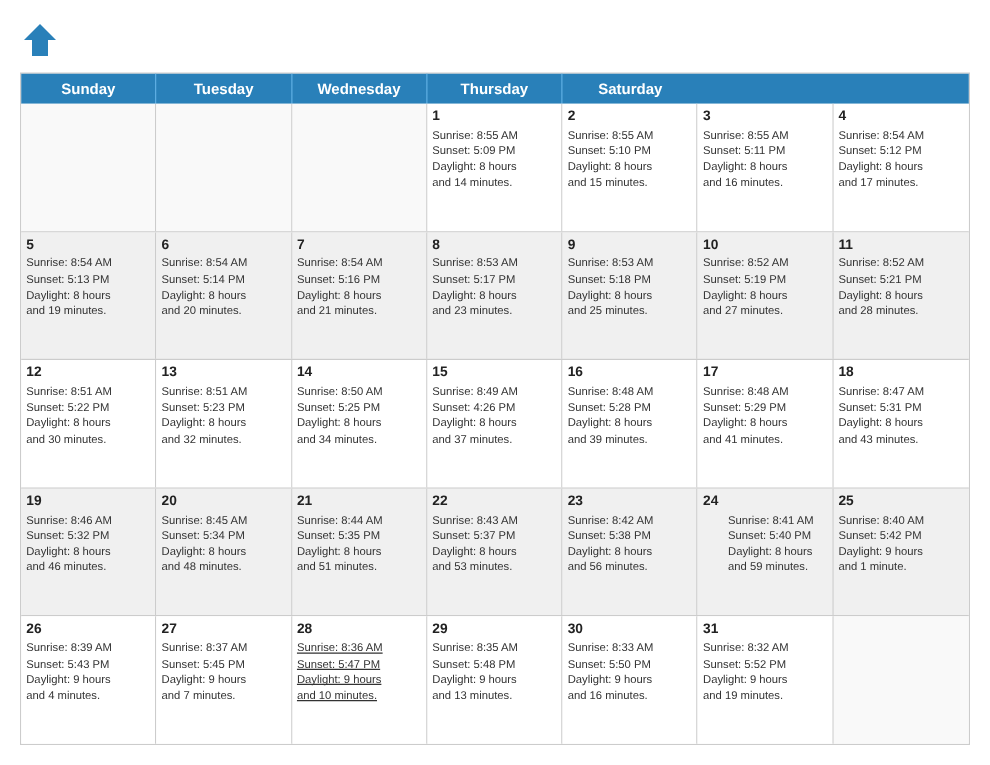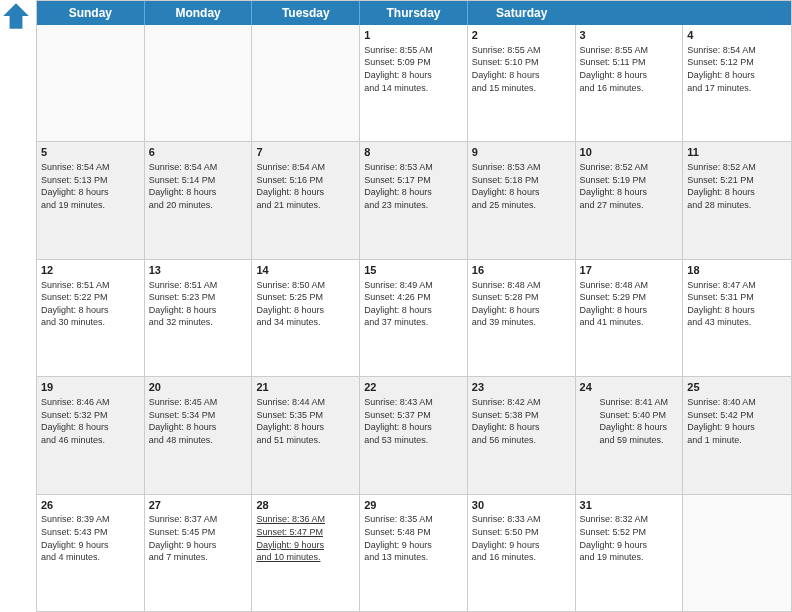--- a/index.html
+++ b/index.html
@@ -6,22 +6,23 @@
     body {
       width: 792px;
       height: 612px;
       font-family: Arial, sans-serif;
       background: #fff;
       overflow: hidden;
     }
     .page {
       width: 792px;
       height: 612px;
-      display: flex;
-      flex-direction: row;
+      padding: 16px;
+      display: flex;
+      flex-direction: column;
     }
     .header {
       display: flex;
       justify-content: space-between;
       align-items: flex-start;
       margin-bottom: 10px;
     }
     .logo {
       display: flex;
       align-items: center;
@@ -132,22 +133,22 @@
     </div>
     <div class="title-block">
       <div class="month-title"></div>
       <div class="location"></div>
     </div>
   </div>
 
   <div class="calendar">
     <div class="cal-header">
     <div class="cal-header-cell">Sunday</div>
-        <div class="cal-header-cell">Monday</div>
         <div class="cal-header-cell">Tuesday</div>
+        <div class="cal-header-cell">Wednesday</div>
         <div class="cal-header-cell">Thursday</div>
         <div class="cal-header-cell">Saturday</div>
       </div>
     <div class="cal-body">
     <div class="cal-row">
           <div class="cal-cell empty"></div>
           <div class="cal-cell empty"></div>
           <div class="cal-cell empty"></div>
           <div class="cal-cell">
             <span class="day-num">1</span>

